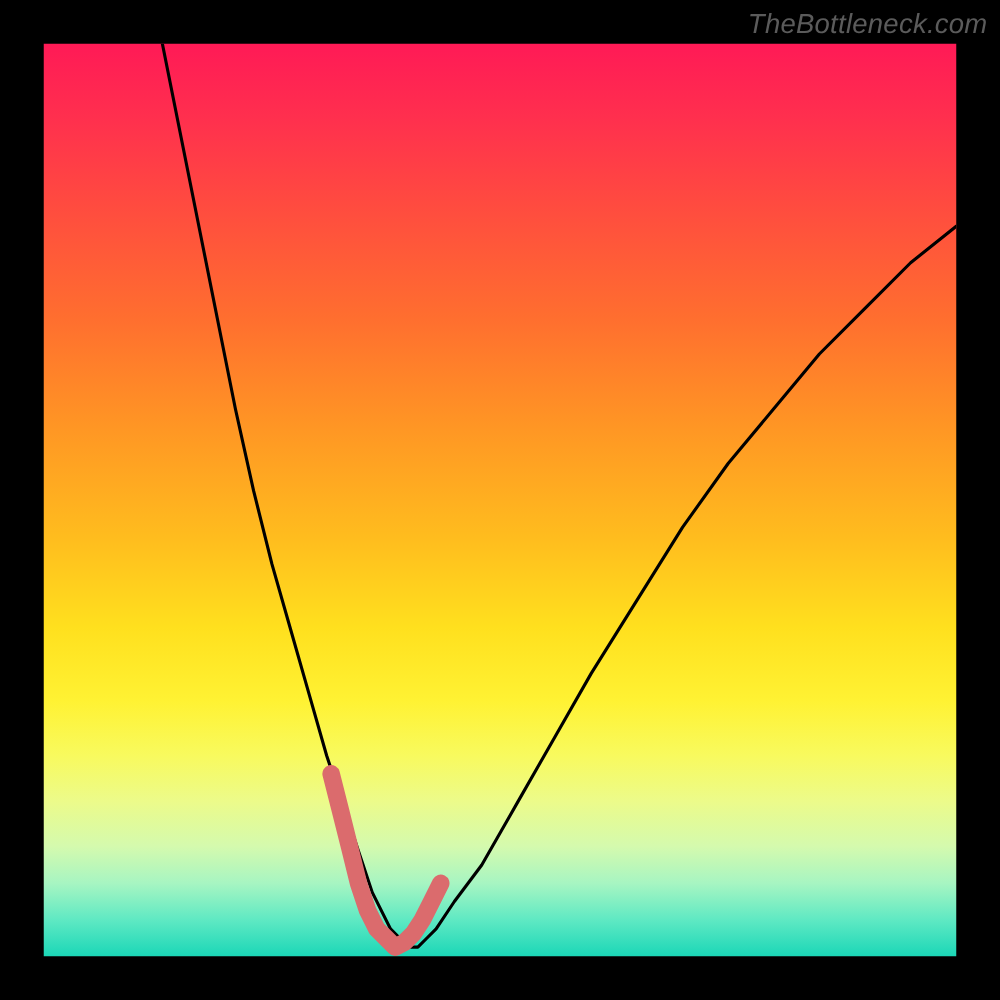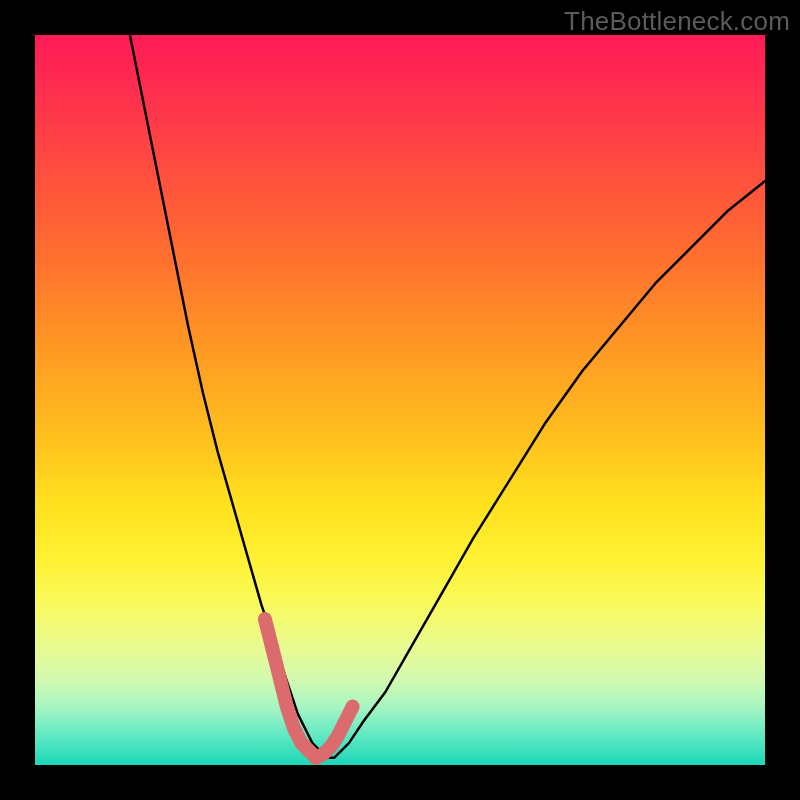--- a/index.html
+++ b/index.html
@@ -39,24 +39,25 @@
       #a7f5c2 92%,
       #5fe9c3 96%,
       #1bd7b7 100%
     );
   }
   .watermark {
     position: absolute;
     top: 6px;
     right: 10px;
     color: #5b5b5b;
-    font-size: 26px;
+    font-size: 22px;
     font-weight: 500;
     letter-spacing: 0.2px;
     user-select: none;
+    font-style: italic;
   }
   svg.curves {
     position: absolute;
     left: 0;
     top: 0;
     width: 730px;
     height: 730px;
   }
 </style>
 </head>

